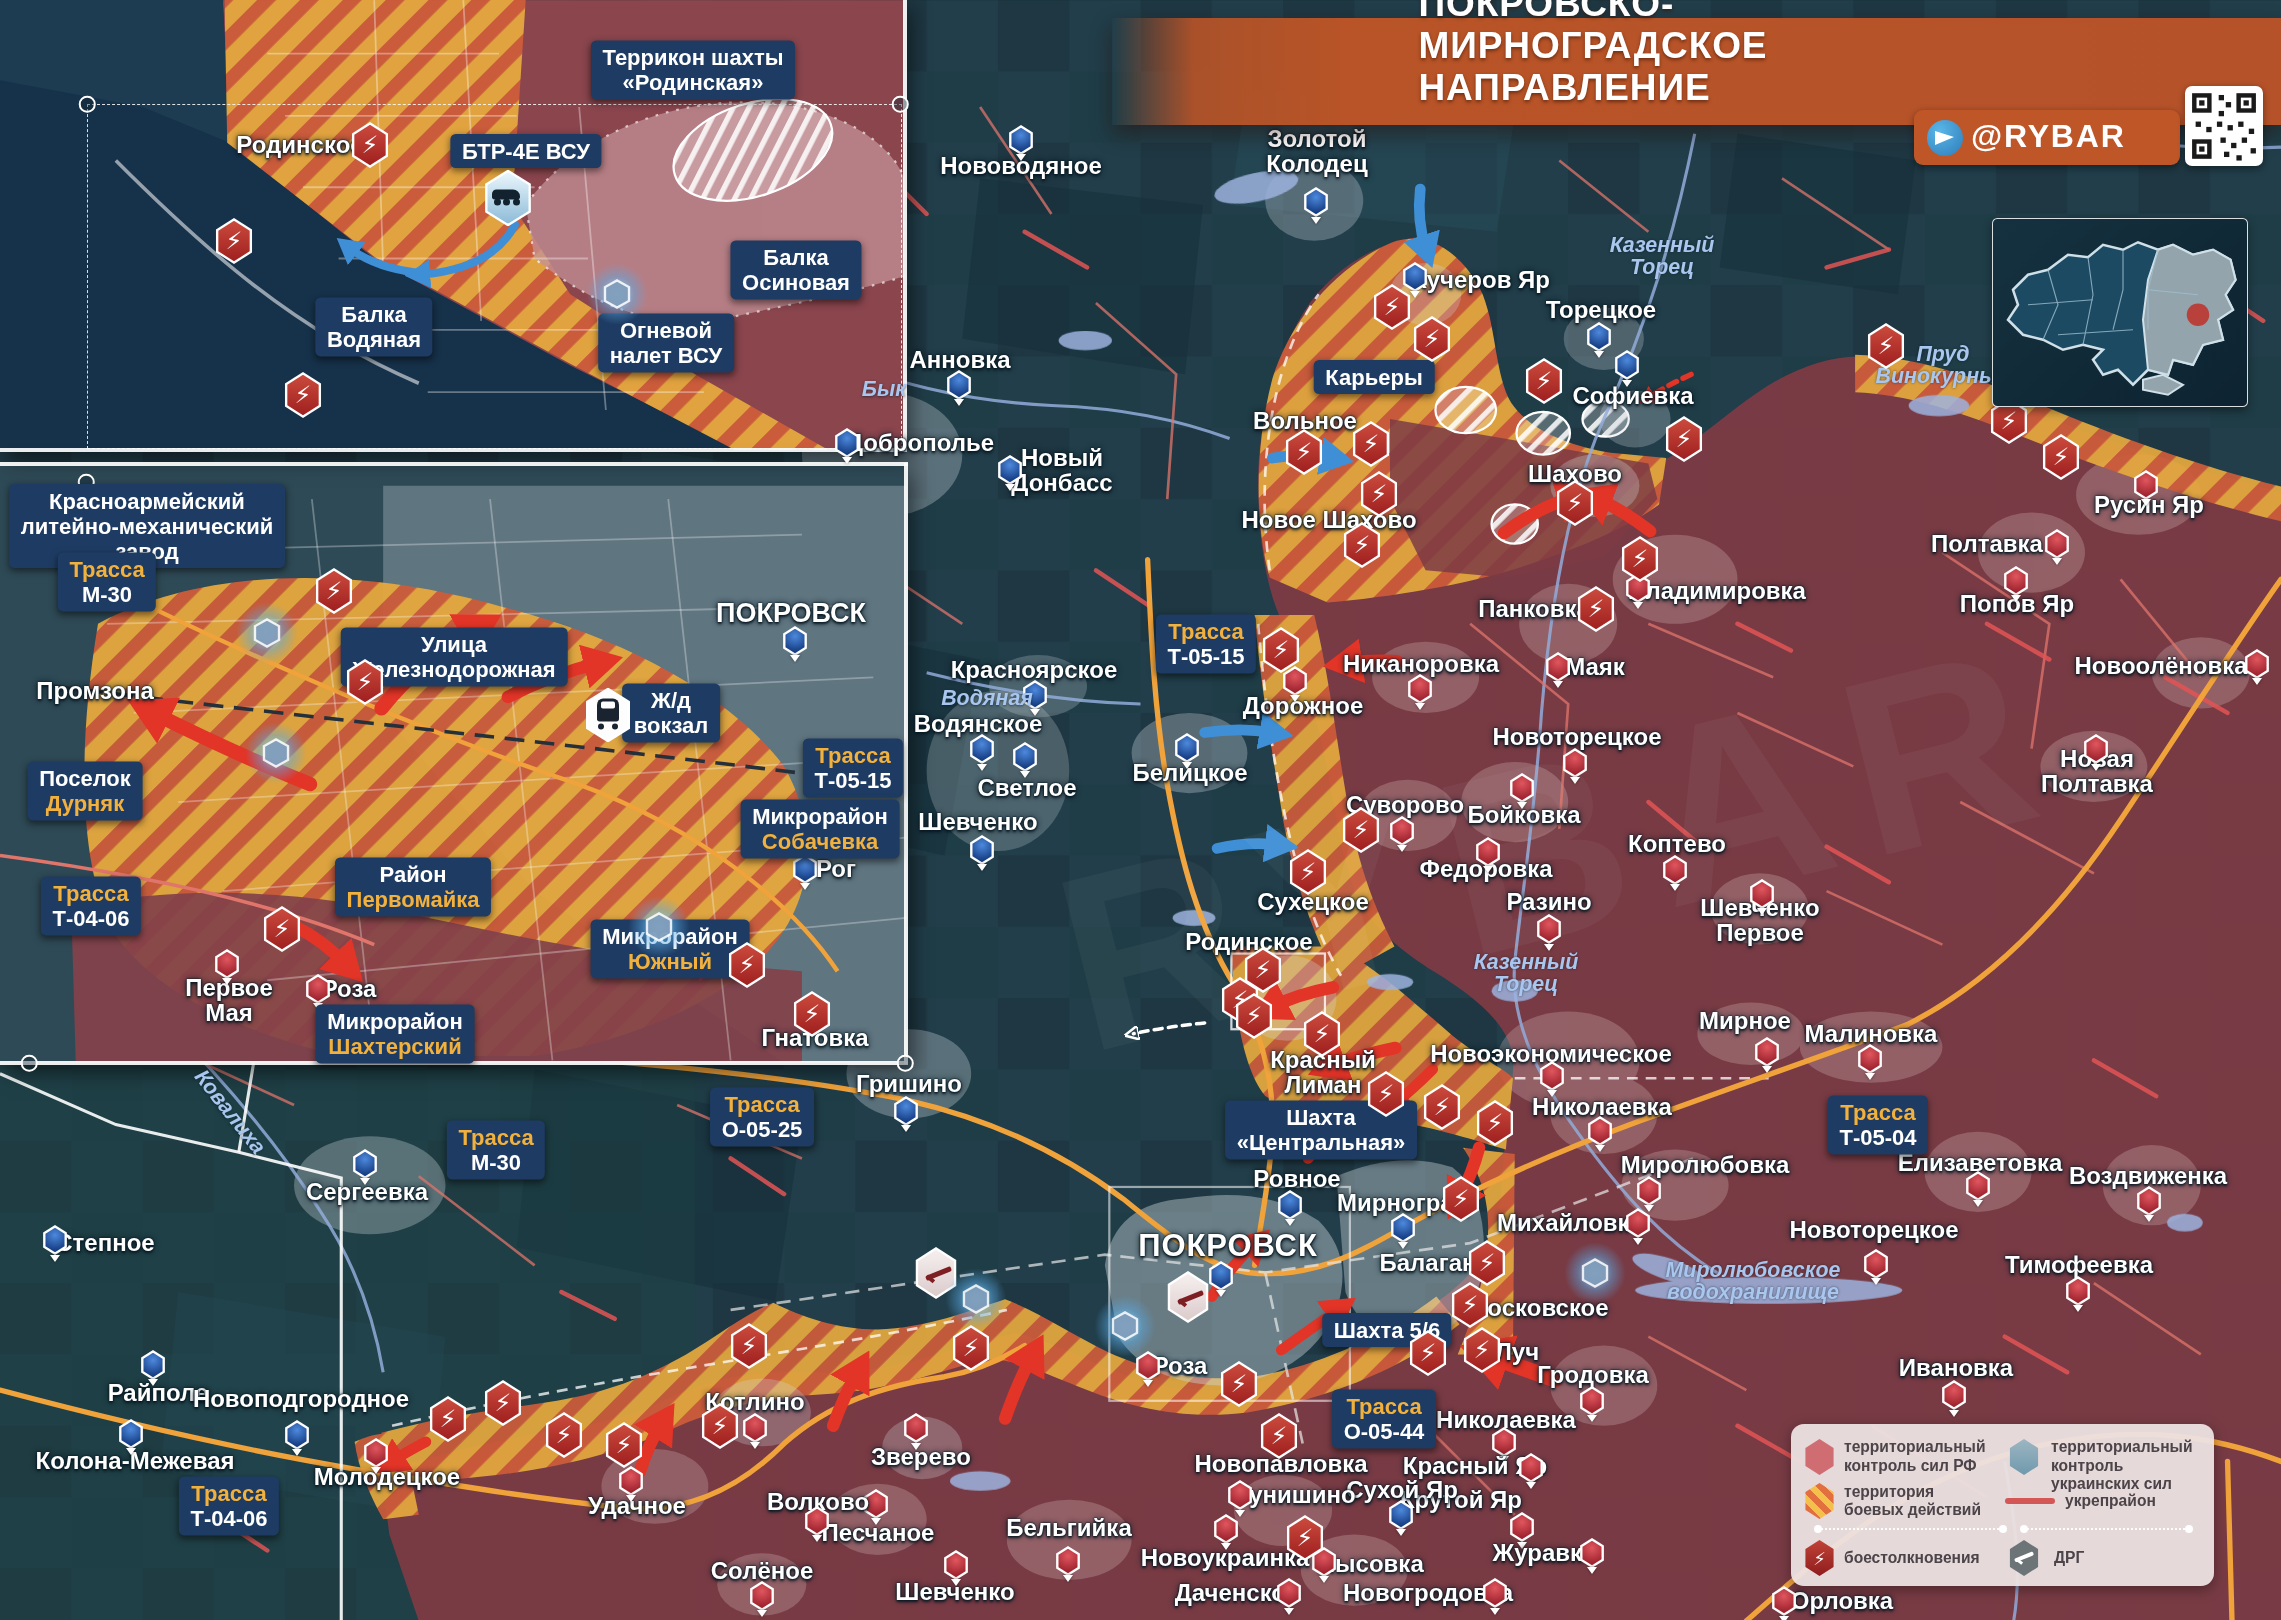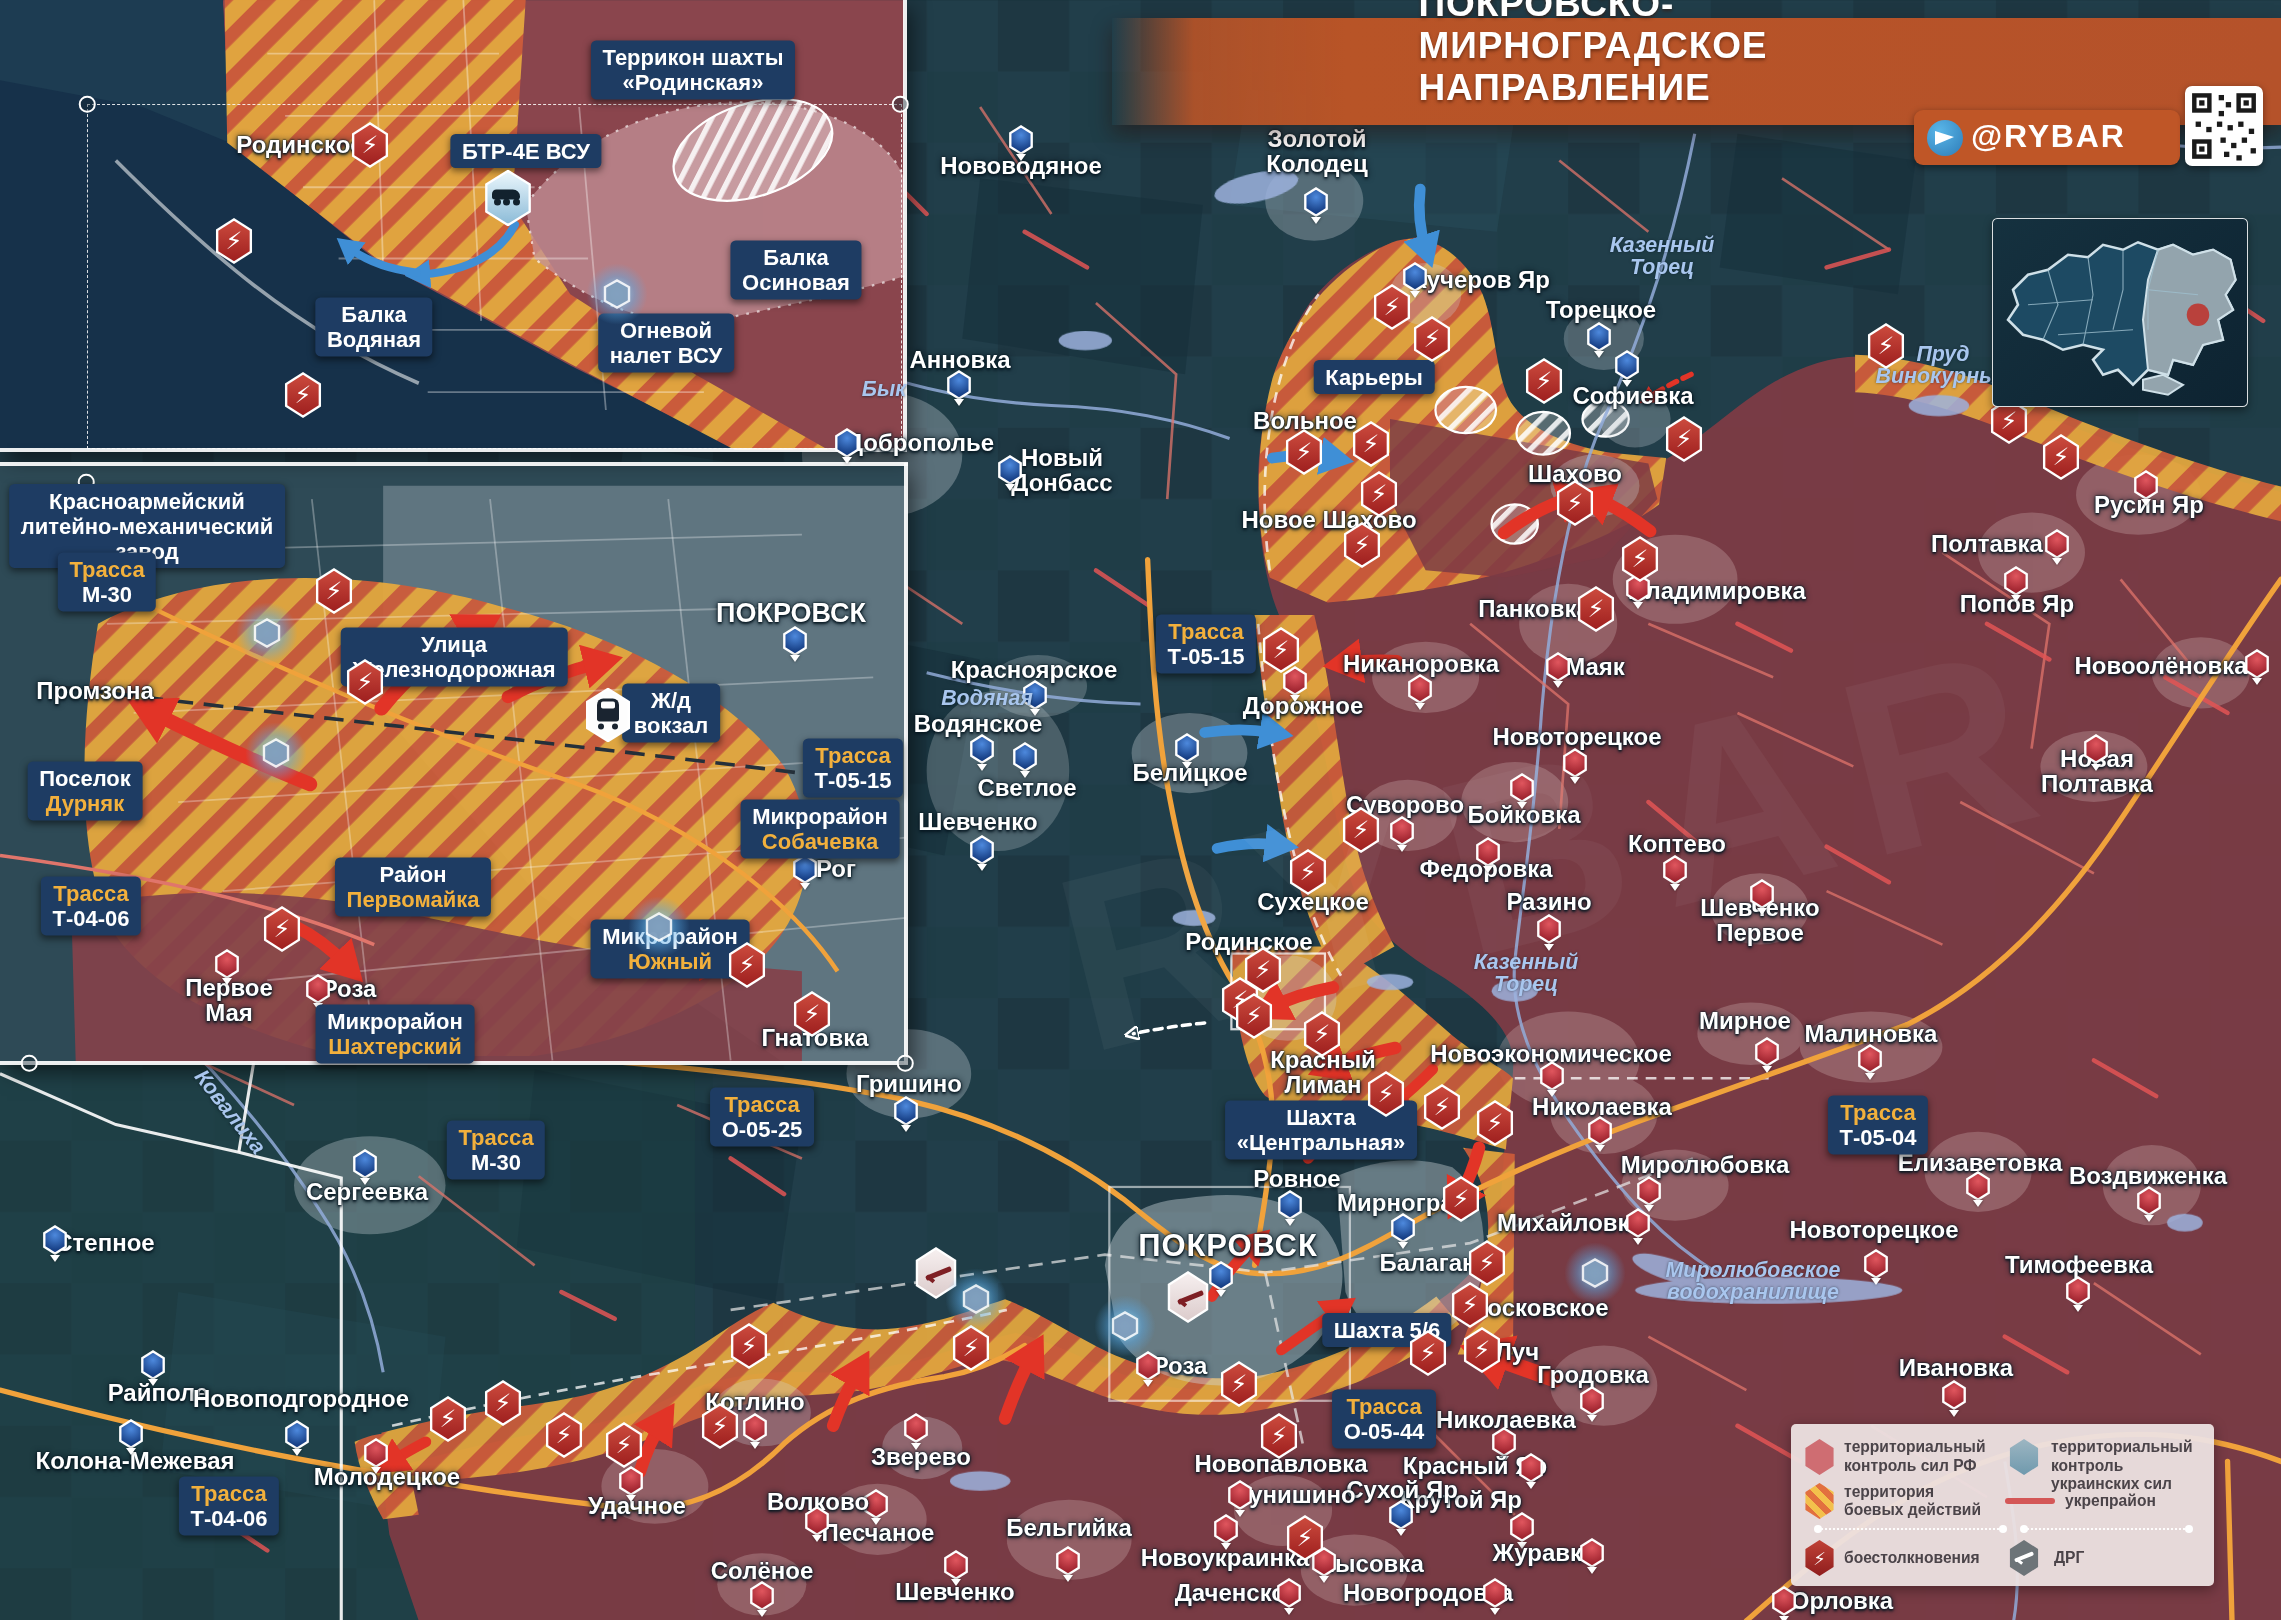--- a/index.html
+++ b/index.html
@@ -81,21 +81,21 @@
   
   #minimap{position:absolute;left:1992px;top:218px;width:254px;height:187px;border:1.8px solid rgba(255,255,255,.85);
       border-radius:5.3px;background:linear-gradient(135deg,#15313f,#0d2331);box-shadow:0 3.6px 9px rgba(0,0,0,.4);overflow:hidden;}
   
   .inset-shadow{position:absolute;box-shadow:7.1px 9px 19.6px rgba(0,0,0,.55);pointer-events:none;}
   .inset-edge{position:absolute;background:rgba(255,255,255,.92);pointer-events:none;}
   .dashrect{position:absolute;border:1.8px dashed rgba(255,255,255,.85);pointer-events:none;}
   .cnr{position:absolute;width:12.5px;height:12.5px;border:2.7px solid #fff;border-radius:50%;
       background:rgba(20,40,50,.4);transform:translate(-50%,-50%);}
   
-  #legend{position:absolute;left:1791px;top:1424px;width:423px;height:162px;border-radius:5px;
+  #legend{position:absolute;left:1791px;top:1424px;width:423px;height:162px;border-radius:13px;
       background:rgba(236,226,226,.95);box-shadow:0 3.6px 12.5px rgba(0,0,0,.35);}
   #legend .it{position:absolute;color:#4b4449;font-size:15.6px;font-weight:bold;line-height:1.18;white-space:pre-line;}
   #legend .ic{position:absolute;width:32px;height:36px;transform:translate(-50%,-50%);}
   #legend .ic .f{position:absolute;inset:0;}
   .lg-red{background:#cf6d72;}
   .lg-blue{background:linear-gradient(180deg,#9db6c2,#6f99ad);}
   .lg-hatch{background:repeating-linear-gradient(45deg,#f3c04c 0 6.2px,#e2703f 6.2px 12.5px);}
   .lg-dark{background:linear-gradient(180deg,#c04237,#8f1d1d);display:flex;align-items:center;justify-content:center;}
   .lg-dark span{font-family:"DejaVu Sans",sans-serif;color:#fff;font-size:18px;}
   .lg-gray{background:#6d7478;}

